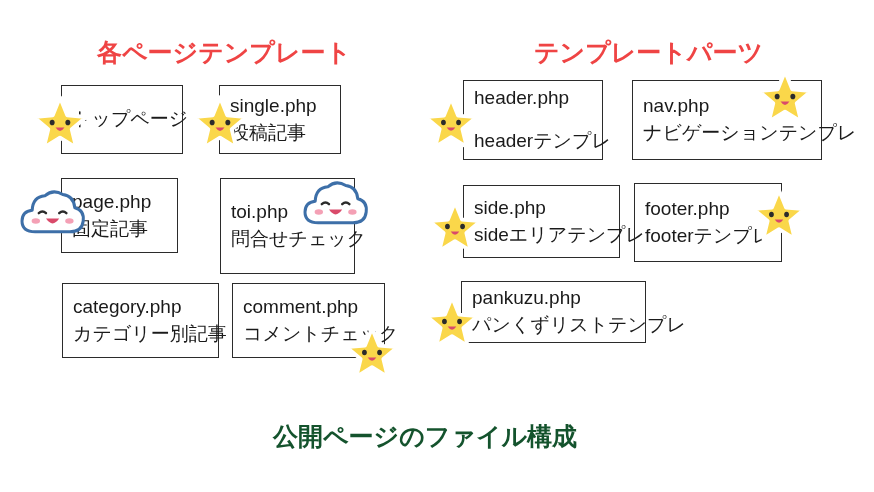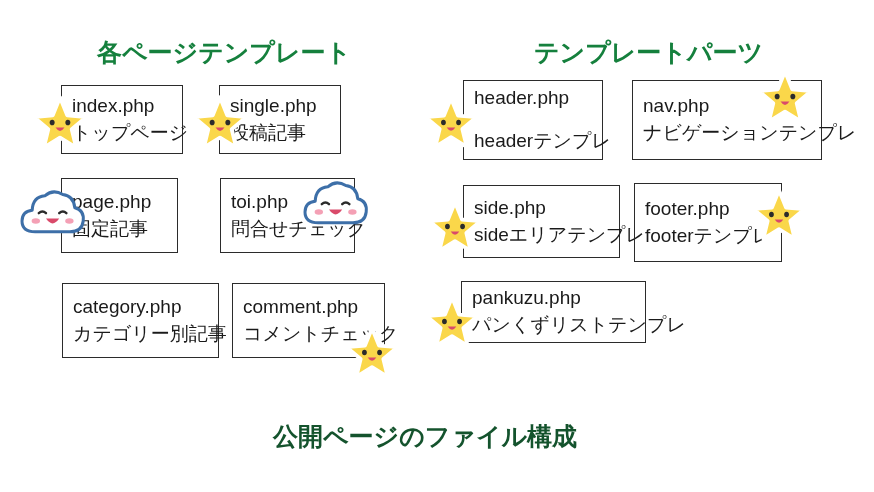--- a/index.html
+++ b/index.html
@@ -20,21 +20,21 @@
     left: 0; top: 0;
     width: 874px;
     height: 492px;
   }
   .heading {
     position: absolute;
     font-weight: bold;
     font-size: 25px;
     letter-spacing: 0px;
     white-space: nowrap;
-    color: #15803d;
+    color: #ef4444;
     line-height: 1;
   }
   .caption {
     position: absolute;
     font-weight: bold;
     font-size: 25px;
     white-space: nowrap;
     color: #14532d;
     line-height: 1;
   }
@@ -69,35 +69,34 @@
 </head>
 <body>
 
 <div id="canvas">
 
   <div class="heading" style="left:97px; top:40px;">各ページテンプレート</div>
 
   <div class="heading" style="left:534px; top:40px;">テンプレートパーツ</div>
 
   <div class="node" style="left:61px; top:85px; width:122px; height:69px;">
-    <span class="fname">index.php</span>
     <span class="fdesc">トップページ</span>
   </div>
 
   <div class="node" style="left:219px; top:85px; width:122px; height:69px;">
     <span class="fname">single.php</span>
     <span class="fdesc">投稿記事</span>
   </div>
 
   <div class="node" style="left:61px; top:178px; width:117px; height:75px;">
     <span class="fname">page.php</span>
     <span class="fdesc">固定記事</span>
   </div>
 
-  <div class="node" style="left:220px; top:178px; width:135px; height:75px;">
+  <div class="node" style="left:220px; top:178px; width:135px; height:96px;">
     <span class="fname">toi.php</span>
     <span class="fdesc">問合せチェック</span>
   </div>
 
   <div class="node" style="left:62px; top:283px; width:157px; height:75px;">
     <span class="fname">category.php</span>
     <span class="fdesc">カテゴリー別記事</span>
   </div>
 
   <div class="node" style="left:232px; top:283px; width:153px; height:75px;justify-content:center;">

